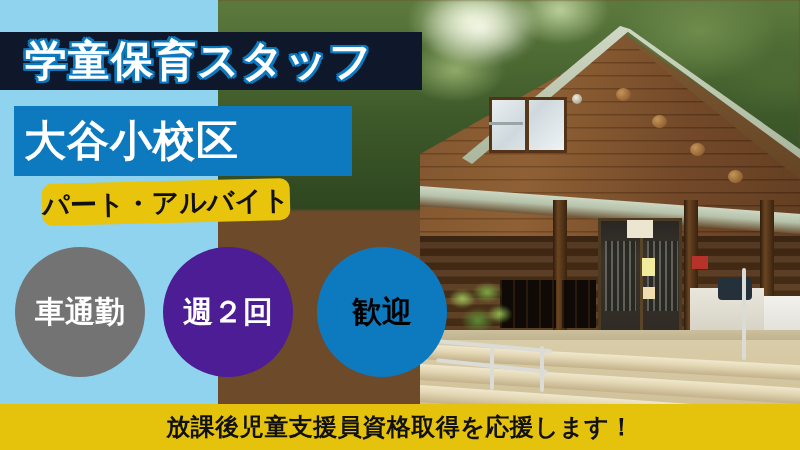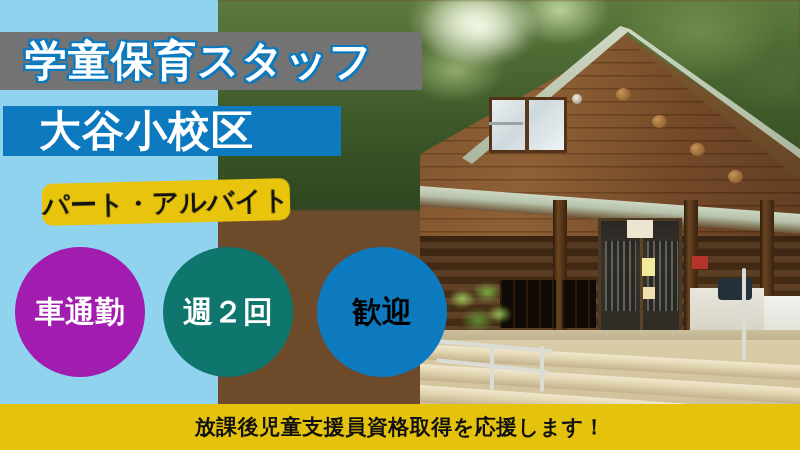--- a/index.html
+++ b/index.html
@@ -271,23 +271,23 @@
     display: flex;
     align-items: center;
     box-sizing: border-box;
   }
   .banner-1 {
     left: 0; top: 32px;
     width: 422px; height: 58px;
     padding-left: 25px;
   }
   .banner-2 {
-    left: 3px; top: 106px;
-    width: 338px; height: 50px;
-    padding-left: 36px;
+    left: 14px; top: 106px;
+    width: 338px; height: 70px;
+    padding-left: 10px;
   }
   .banner-text {
     font-family: "DejaVu Sans", "Liberation Sans", sans-serif;
     font-weight: 700;
     font-size: 42px;
     line-height: 1;
     color: #ffffff;
     letter-spacing: 1px;
     white-space: nowrap;
     text-shadow:
@@ -347,21 +347,21 @@
     position: absolute;
     left: 0; bottom: 0;
     width: 800px; height: 46px;
     display: flex;
     align-items: center;
     justify-content: center;
   }
   .footbar-text {
     font-family: "DejaVu Sans", "Liberation Sans", sans-serif;
     font-weight: 700;
-    font-size: 21px;
+    font-size: 24px;
     line-height: 1;
     color: #111111;
     white-space: nowrap;
     letter-spacing: 0.5px;
   }
 </style>
 </head>
 <body>
 
 <div id="poster">
@@ -419,37 +419,37 @@
     <div class="ph-rail" style="left:432px; top:344px; width:120px; height:4px; transform: rotate(5deg);"></div>
     <div class="ph-rail" style="left:436px; top:364px; width:112px; height:4px; transform: rotate(6deg);"></div>
     <div class="ph-rail" style="left:490px; top:344px; width:4px; height:46px;"></div>
     <div class="ph-rail" style="left:540px; top:346px; width:4px; height:46px;"></div>
     <div class="ph-rail" style="left:742px; top:268px; width:4px; height:92px;"></div>
     <div class="ph-blur"></div>
   </div>
 
   <div class="tint-left" style="background: rgb(143, 211, 239);"></div>
 
-  <div class="banner banner-1" style="background: #737373;">
+  <div class="banner banner-1" style="background: #0f172a;">
     <span class="banner-text" style="color: rgb(255, 255, 255); text-shadow: rgb(13, 122, 191) -2.4px -2.4px 0px, rgb(13, 122, 191) 2.4px -2.4px 0px, rgb(13, 122, 191) -2.4px 2.4px 0px, rgb(13, 122, 191) 2.4px 2.4px 0px, rgb(13, 122, 191) -2.4px 0px 0px, rgb(13, 122, 191) 2.4px 0px 0px, rgb(13, 122, 191) 0px -2.4px 0px, rgb(13, 122, 191) 0px 2.4px 0px, rgb(13, 122, 191) 0px 0px 1px;">学童保育スタッフ</span>
   </div>
 
   <div class="banner banner-2" style="background: rgb(13, 122, 191);">
     <span class="banner-text" style="color: rgb(255, 255, 255); text-shadow: rgb(13, 122, 191) -2.4px -2.4px 0px, rgb(13, 122, 191) 2.4px -2.4px 0px, rgb(13, 122, 191) -2.4px 2.4px 0px, rgb(13, 122, 191) 2.4px 2.4px 0px, rgb(13, 122, 191) -2.4px 0px 0px, rgb(13, 122, 191) 2.4px 0px 0px, rgb(13, 122, 191) 0px -2.4px 0px, rgb(13, 122, 191) 0px 2.4px 0px, rgb(13, 122, 191) 0px 0px 1px;">大谷小校区</span>
   </div>
 
   <div class="pill" style="background: rgb(232, 196, 12);">
     <span class="pill-text" style="color: rgb(17, 17, 17);">パート・アルバイト</span>
   </div>
 
-  <div class="circle c1" style="background: #a21caf;">
+  <div class="circle c1" style="background: #737373;">
     <span class="circle-line" style="color: rgb(255, 255, 255);">車通勤</span>
   </div>
 
-  <div class="circle c2" style="background: #0f766e;">
+  <div class="circle c2" style="background: #4c1d95;">
     <span class="circle-line" style="color: rgb(255, 255, 255);">週２回</span>
   </div>
 
   <div class="circle c3" style="background: rgb(13, 122, 191);">
     <span class="circle-line" style="color: #000000;">歓迎</span>
   </div>
 
   <div class="footbar" style="background: rgb(229, 195, 12);">
     <span class="footbar-text" style="color: rgb(17, 17, 17);">放課後児童支援員資格取得を応援します！</span>
   </div>

